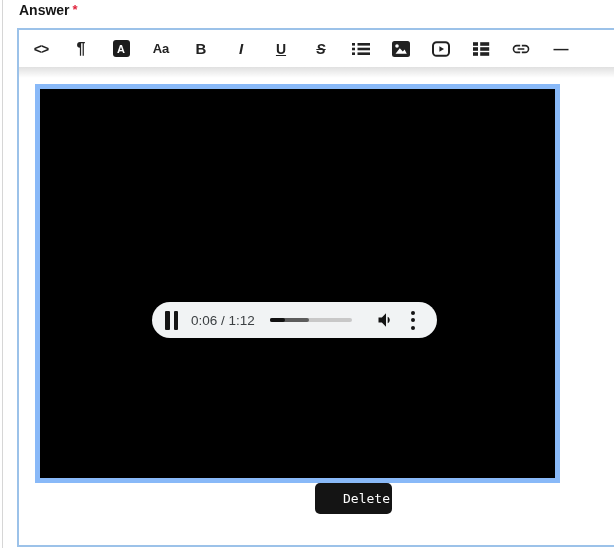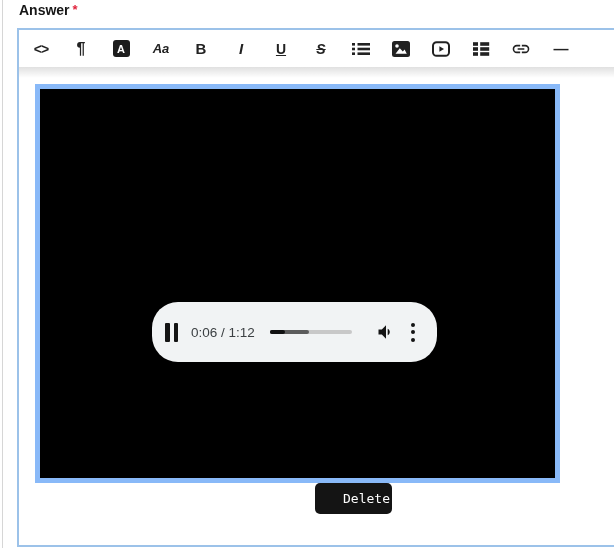--- a/index.html
+++ b/index.html
@@ -80,40 +80,40 @@
   }
   .tb svg { display: block; }
   .g-code   { font-size: 14px; font-weight: 700; letter-spacing: -1px; }
   .g-pilcrow{ font-size: 16px; font-weight: 700; }
   .g-colorbox {
     width: 17px; height: 17px;
     background: #1d1d1d; border-radius: 3px;
     color: #ffffff; font-size: 11px; font-weight: 700;
     display: flex; align-items: center; justify-content: center;
   }
-  .g-fontsize { font-size: 13px; font-weight: 600; font-style: italic; }
+  .g-fontsize { font-size: 13px; font-weight: 600; }
   .g-bold   { font-size: 15px; font-weight: 700; }
   .g-italic { font-size: 15px; font-weight: 600; font-style: italic; }
   .g-underline { font-size: 14px; font-weight: 600; text-decoration: underline; }
   .g-strike { font-size: 14px; font-weight: 600; text-decoration: line-through; font-style: italic; }
   .g-hr     { font-size: 15px; font-weight: 700; }
 
   
   .media-figure {
     position: absolute;
     left: 16px; top: 54px;
     width: 525px; height: 399px;
     background: #000000;
     border: 5px solid var(--selection_blue, #89b9f8);
     z-index: 0;
   }
   .audio-pill {
     position: absolute;
     left: 112px; top: 213px;
-    width: 285px; height: 60px;
+    width: 285px; height: 36px;
     border-radius: 26px;
     background: var(--pill_bg, #f1f3f4);
     display: flex;
     align-items: center;
     padding: 0 16px 0 13px;
   }
   .pause-btn {
     border: none; background: transparent; padding: 0; cursor: pointer;
     display: flex; gap: 4px; margin-right: 13px;
   }

